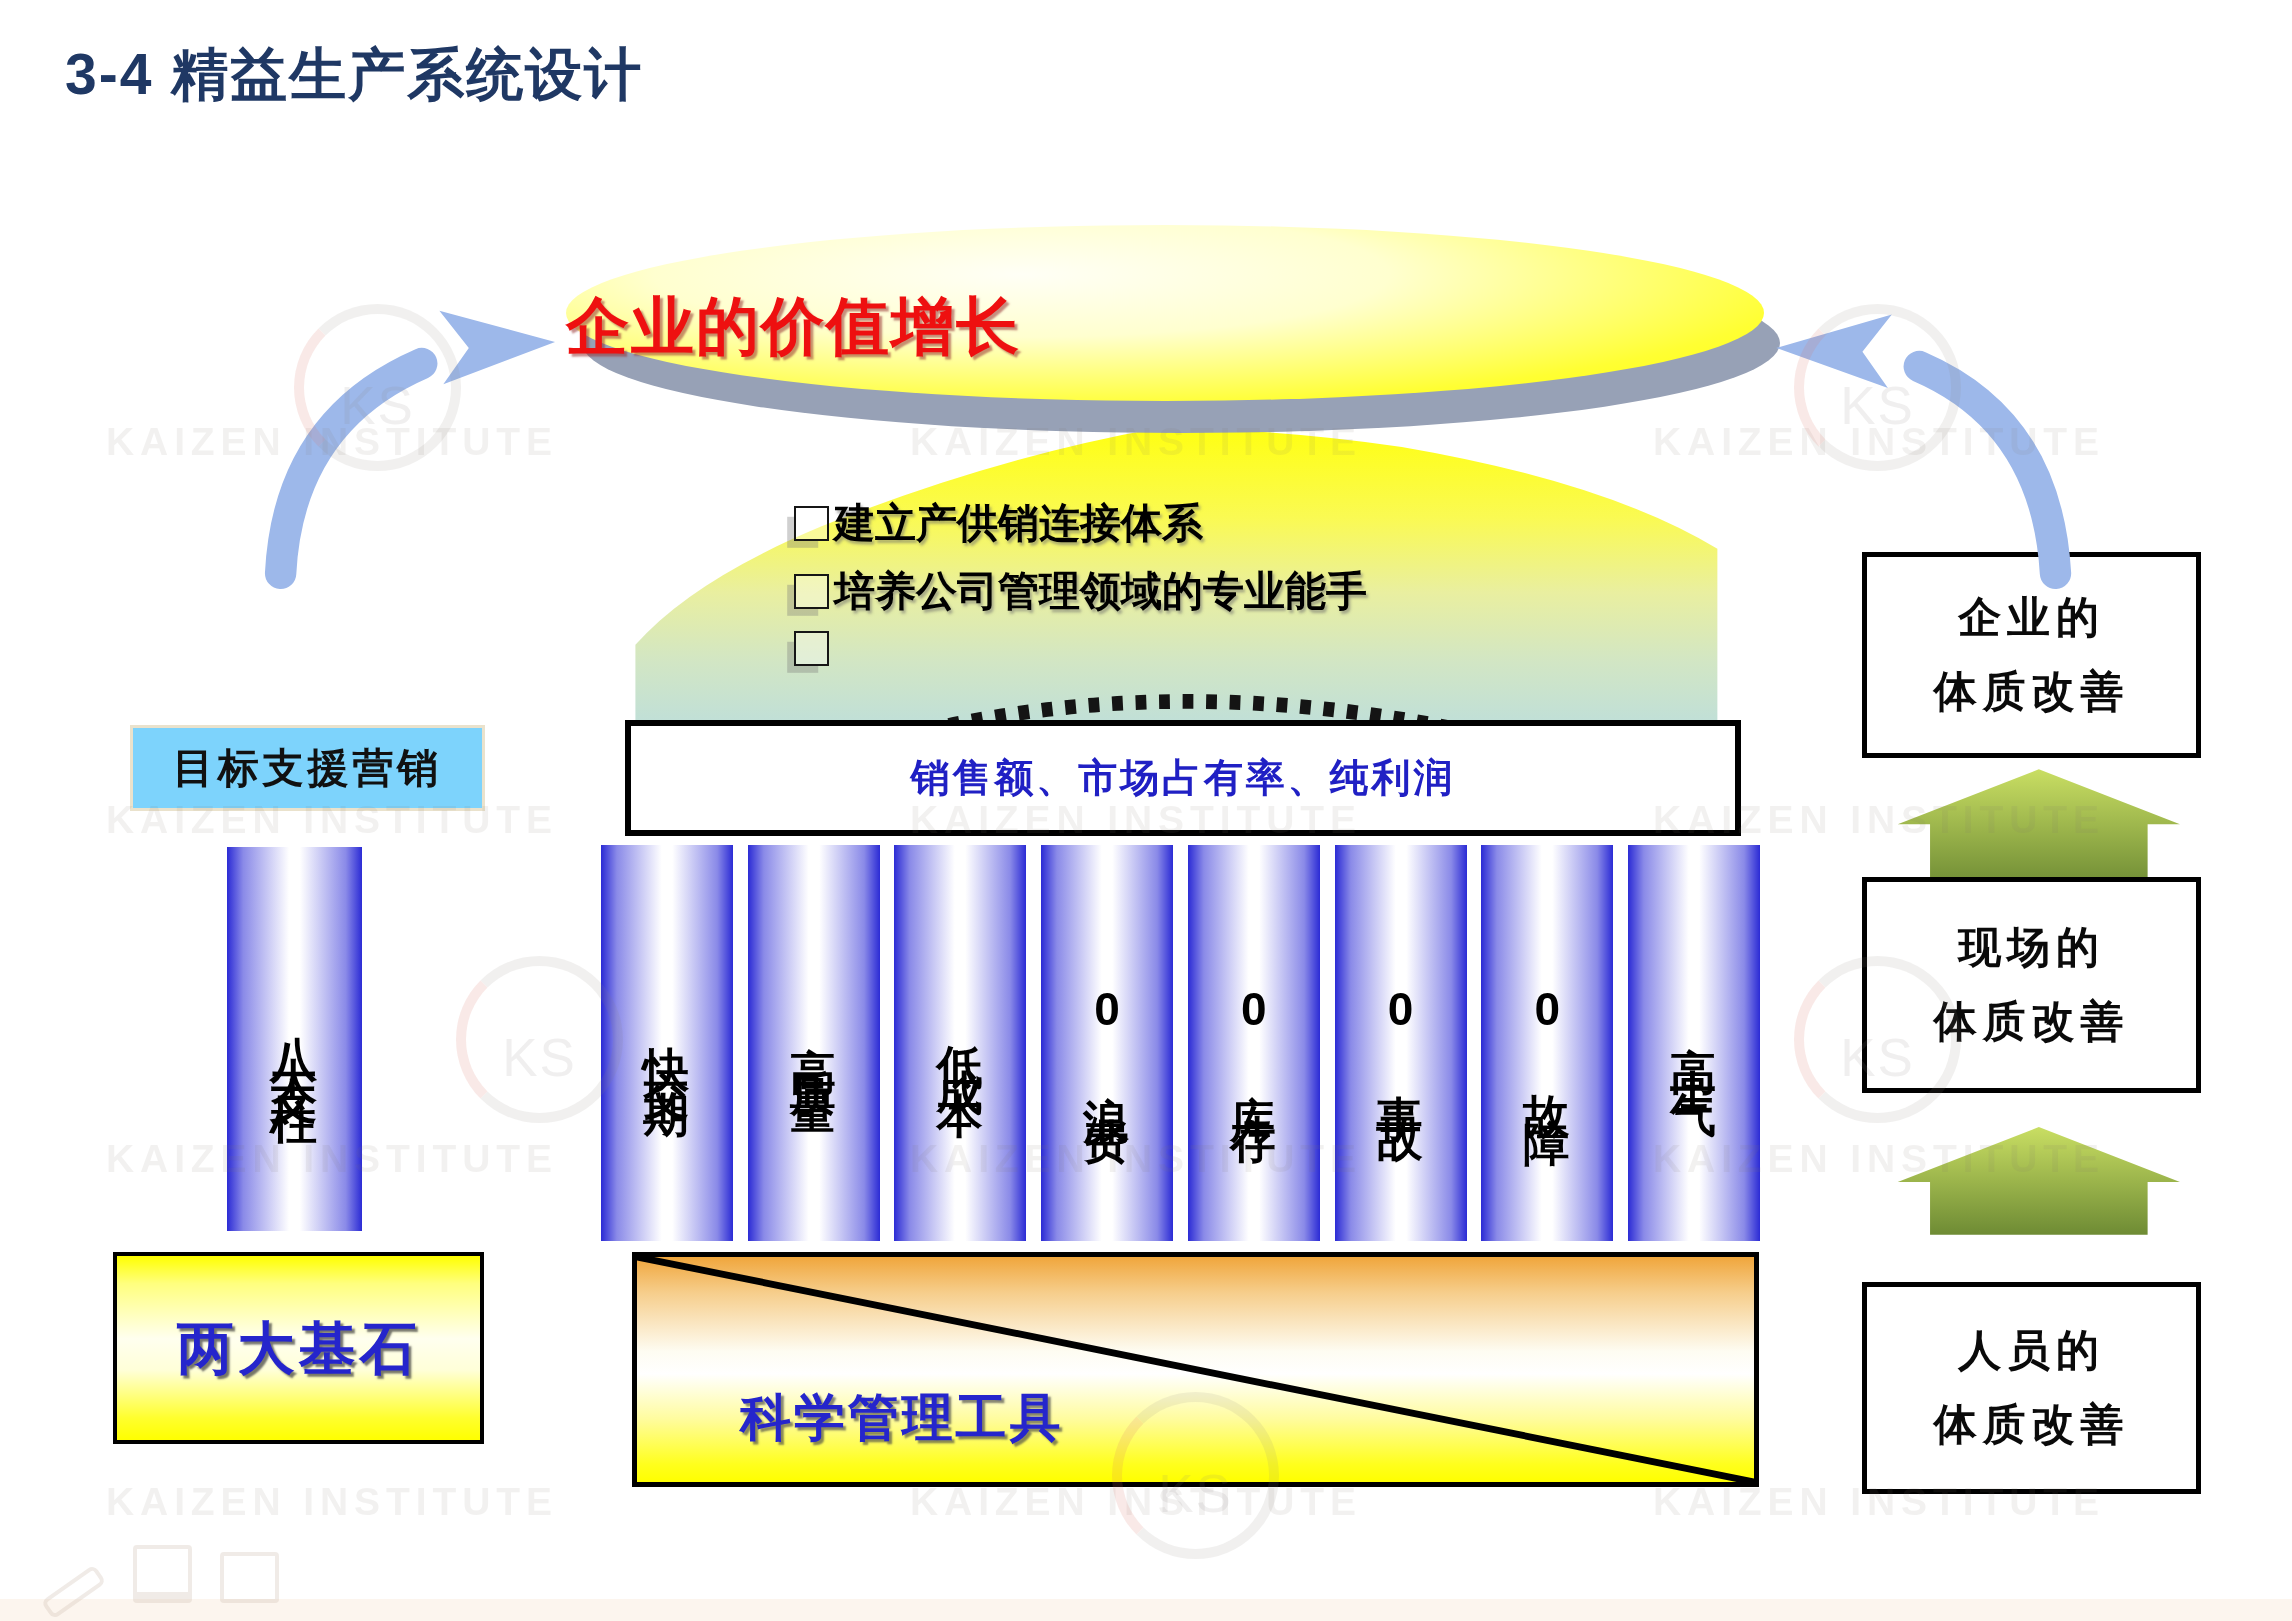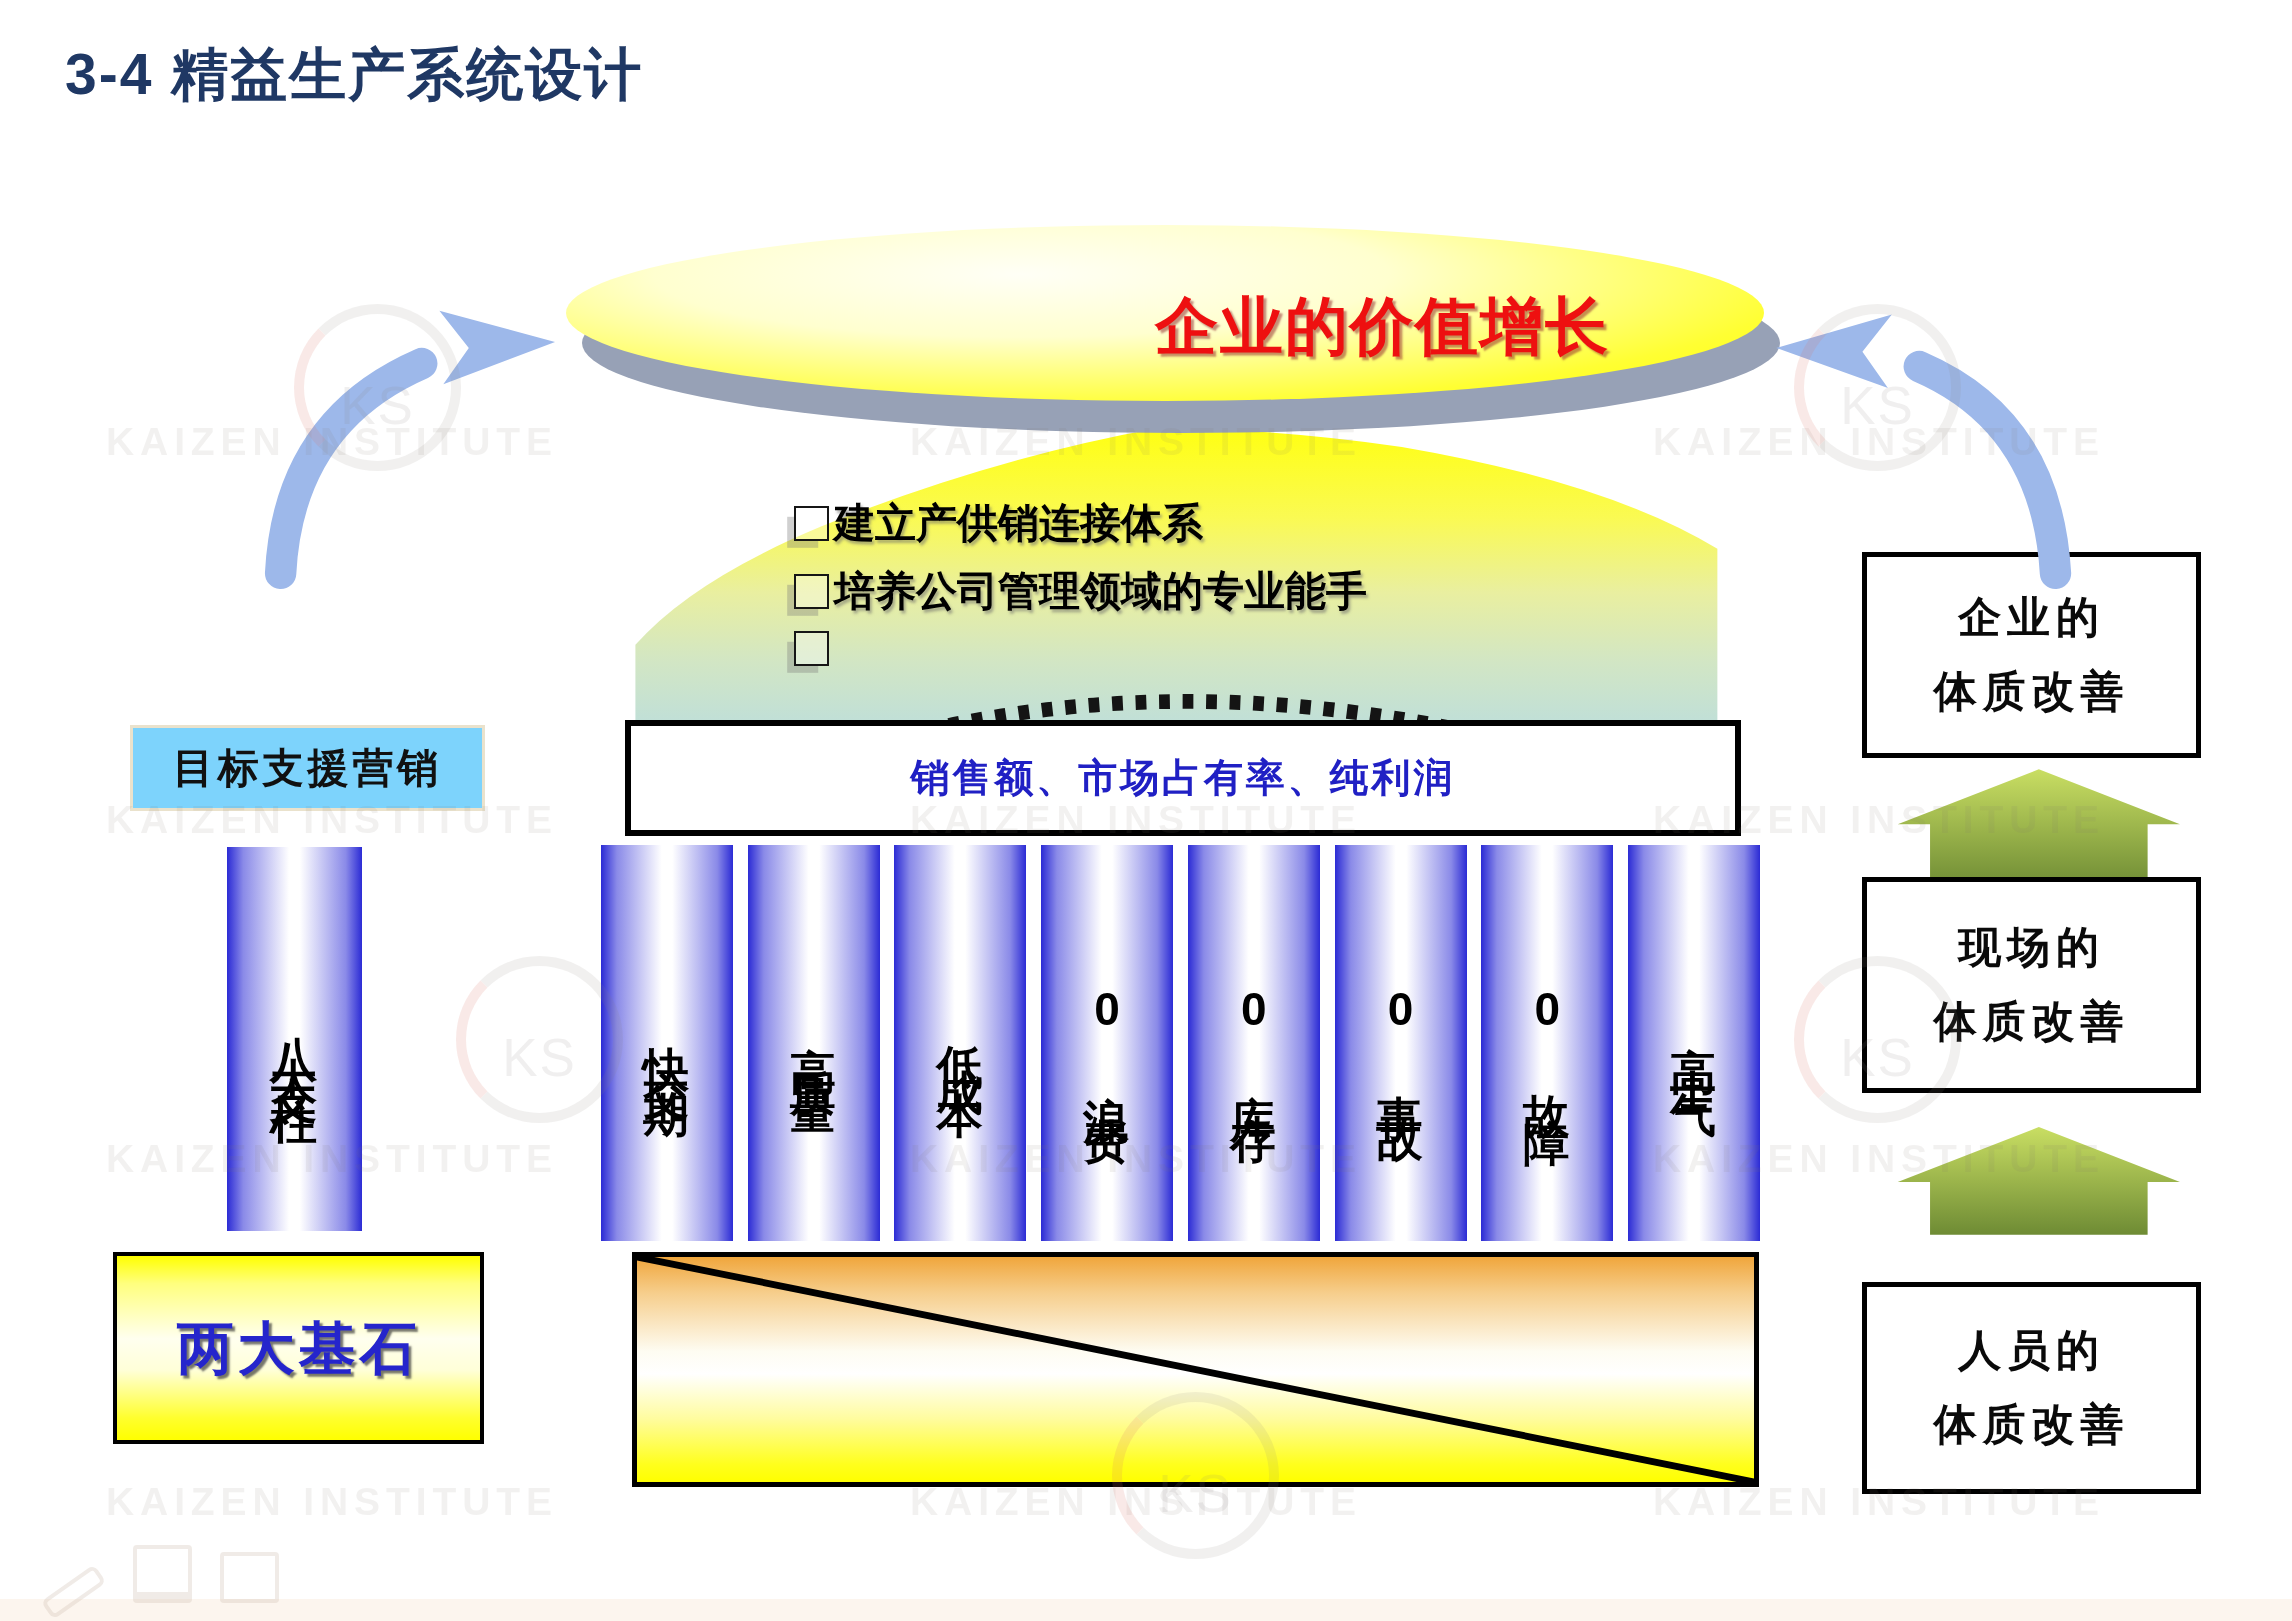--- a/index.html
+++ b/index.html
@@ -17,21 +17,21 @@
   
   .ellipse-shadow{
     left:582px;top:253px;width:1198px;height:180px;border-radius:50%;
     background:#97A1B6;
   }
   .goal-ellipse{
     left:566px;top:225px;width:1198px;height:176px;border-radius:50%;
     background:radial-gradient(ellipse at 38% 28%,#FFFFF6 0%,#FFFFCF 35%,#FFFF33 75%,#FFFF00 100%);
   }
   .goal-label{
-    left:566px;top:284px;width:1044px;text-align:right;
+    left:566px;top:284px;width:1044px;text-align:left;
     font-size:63px;font-weight:800;color:#EE1010;
     text-shadow:2.9px 2.9px 2px rgba(150,50,50,.55);letter-spacing:2px;
   }
   
   .strategy-row{left:794px;display:flex;align-items:center;gap:5px;}
   .checkbox{
     width:31px;height:31px;border:2.9px solid #161616;flex:none;
     background:rgba(255,255,255,.35);
     box-shadow:-8.8px 8.8px 0 -2px rgba(120,120,120,.35);
   }
@@ -198,20 +198,21 @@
 </div>
 
 <div class="abs layer-content foundations-box">
   <div class="foundations-label">两大基石</div>
 </div>
 
 <div class="abs layer-content talent-box">
   <svg width="1117" height="225" viewBox="0 0 1140 230" preserveAspectRatio="none">
     <line x1="0" y1="0" x2="1140" y2="230" stroke="#000" stroke-width="7"></line>
   </svg>
+  <div class="tools-label">科学管理工具</div>
 </div>
 
 <div class="abs layer-content ladder-box" style="top:552px;height:196px;">
   <span class="ladder-line">企业的</span>
   <span class="ladder-line">体质改善</span>
 </div>
 <div class="abs layer-content ladder-box" style="top:877px;height:206px;">
   <span class="ladder-line">现场的</span>
   <span class="ladder-line">体质改善</span>
 </div>

